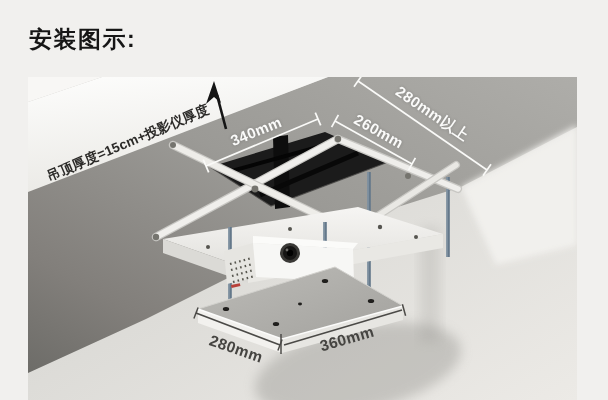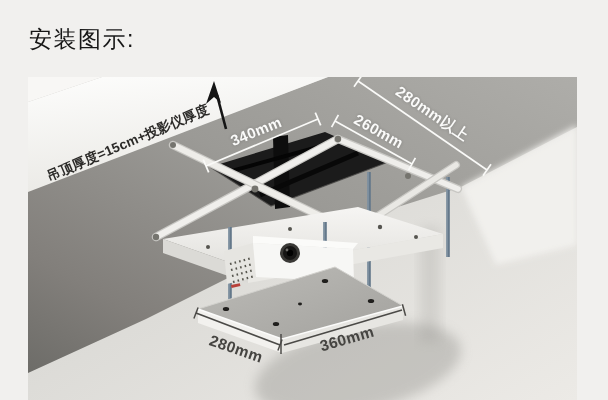--- a/index.html
+++ b/index.html
@@ -5,21 +5,21 @@
   html,body{margin:0;padding:0;}
   body{
     width:608px;height:400px;overflow:hidden;
     background:#f1f0ee;
     font-family:"Liberation Sans","DejaVu Sans",sans-serif;
     position:relative;
   }
   .stage{position:absolute;left:0;top:0;width:608px;height:400px;background:#f1f0ee;}
   .page-title{
     position:absolute;left:29px;top:24px;
-    font-size:23px;font-weight:400;color:#161616;letter-spacing:1.5px;
+    font-size:23px;font-weight:700;color:#161616;letter-spacing:1.5px;
   }
   .photo{
     position:absolute;left:28px;top:77px;width:549px;height:323px;
     overflow:hidden;background:#dddcd8;
   }
   .photo svg{position:absolute;left:0;top:0;display:block;}
   .lbl{
     position:absolute;white-space:nowrap;font-weight:600;
     transform:translate(-50%,-50%);
   }

